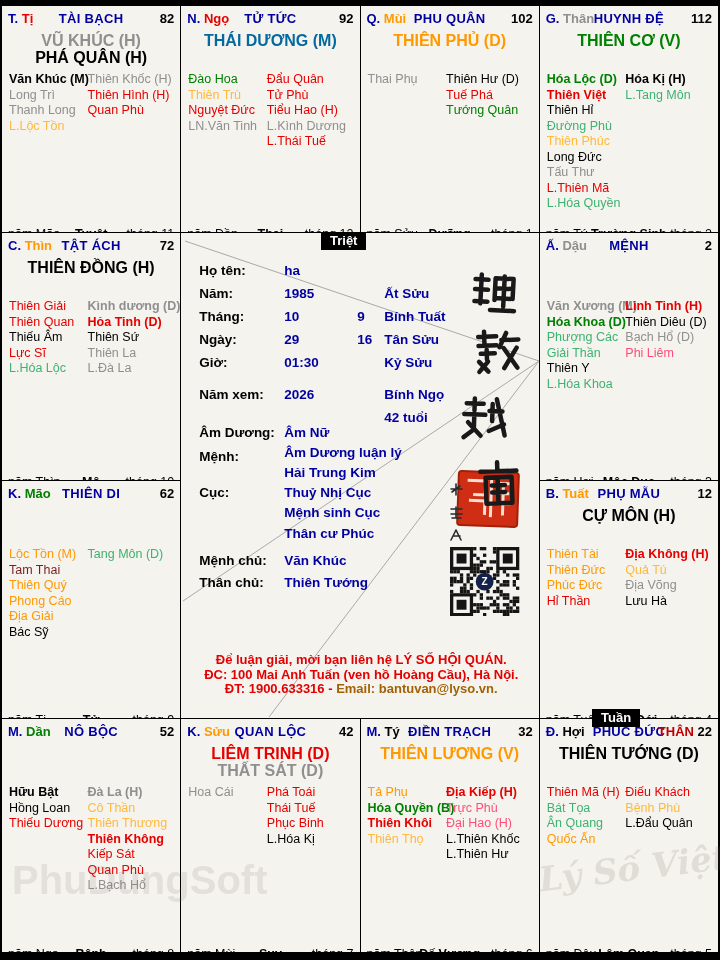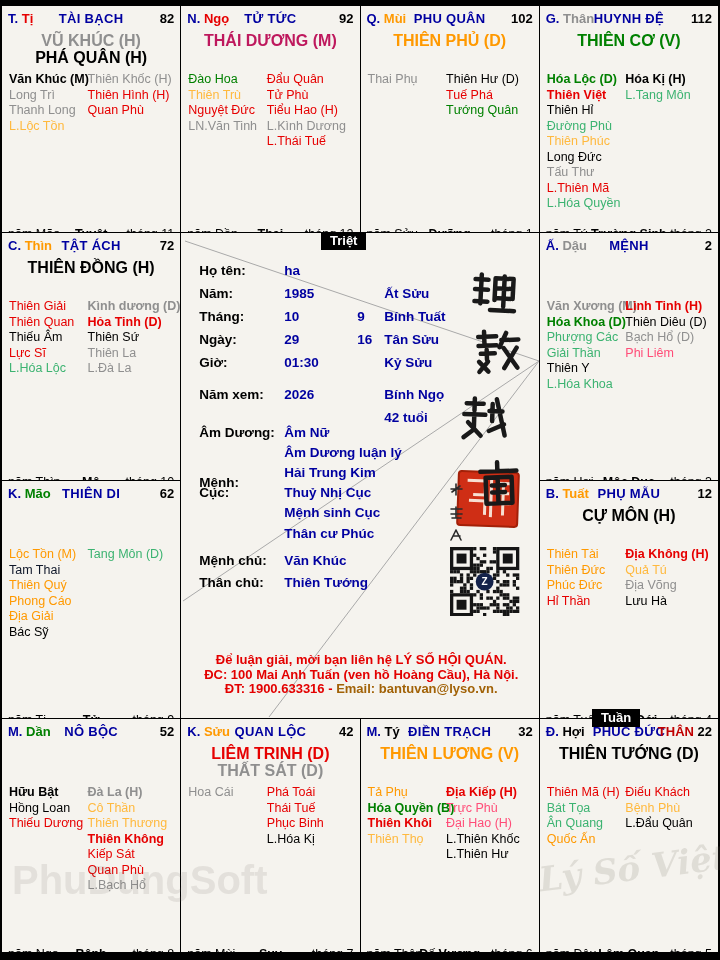--- a/index.html
+++ b/index.html
@@ -80,21 +80,21 @@
         <span class="fm">tháng 11</span>
       </div>
     </div>
   <div class="cell p1">
       <div class="phead">
         <div class="hname">TỬ TỨC</div>
         <span class="hstem"><span>N. </span><span style="color: rgb(230, 0, 0);">Ngọ</span></span>
         <span class="hright"><span>92</span></span>
       </div>
       <div class="pmain">
-        <div style="color: #be185d;">THÁI DƯƠNG (M)</div>
+        <div style="color: #0369a1;">THÁI DƯƠNG (M)</div>
       </div>
       <div class="colL">
         <div style="color: rgb(0, 128, 0); font-weight: normal;">Đào Hoa</div>
         <div style="color: rgb(255, 185, 62); font-weight: normal;">Thiên Trù</div>
         <div style="color: rgb(230, 0, 0); font-weight: normal;">Nguyệt Đức</div>
         <div style="color: rgb(143, 143, 143); font-weight: normal;">LN.Văn Tinh</div>
       </div>
       <div class="colR">
         <div style="color: rgb(230, 0, 0); font-weight: normal;">Đẩu Quân</div>
         <div style="color: rgb(230, 0, 0); font-weight: normal;">Tử Phù</div>
@@ -217,21 +217,21 @@
       </div>
     </div>
   <div class="cell p6">
       <div class="phead">
         <div class="hname">THIÊN DI</div>
         <span class="hstem"><span>K. </span><span style="color: rgb(0, 128, 0);">Mão</span></span>
         <span class="hright"><span>62</span></span>
       </div>
       <div class="colL">
         <div style="color: rgb(255, 153, 0); font-weight: normal;">Lộc Tồn (M)</div>
-        <div style="color: #0f172a; font-weight: normal;">Tam Thai</div>
+        <div style="color: #7f1d1d; font-weight: normal;">Tam Thai</div>
         <div style="color: rgb(255, 153, 0); font-weight: normal;">Thiên Quý</div>
         <div style="color: rgb(255, 153, 0); font-weight: normal;">Phong Cáo</div>
         <div style="color: rgb(255, 153, 0); font-weight: normal;">Địa Giải</div>
         <div style="color: rgb(0, 0, 0); font-weight: normal;">Bác Sỹ</div>
       </div>
       <div class="colR">
         <div style="color: rgb(60, 179, 113); font-weight: normal;">Tang Môn (D)</div>
       </div>
       <div class="pfoot">
         <span class="fy">năm Tị</span>
@@ -396,21 +396,21 @@
         <div class="flabel" style="left: 18px; top: 122px; position: absolute;">Giờ:</div>
         <div class="fval" style="left: 103px; top: 122px; position: absolute;">01:30</div>
         <div class="fval" style="left: 203px; top: 122px; position: absolute;">Kỷ Sửu</div>
         <div class="flabel" style="left: 18px; top: 154px; position: absolute;">Năm xem:</div>
         <div class="fval" style="left: 103px; top: 154px; position: absolute;">2026</div>
         <div class="fval" style="left: 203px; top: 154px; position: absolute;">Bính Ngọ</div>
         <div class="fval" style="left: 203px; top: 177px; position: absolute;">42 tuổi</div>
         <div class="flabel" style="left: 18px; top: 192px; position: absolute;">Âm Dương:</div>
         <div class="fval" style="left: 103px; top: 192px; position: absolute;">Âm Nữ</div>
         <div class="fval" style="left: 103px; top: 212px; position: absolute;">Âm Dương luận lý</div>
-        <div class="flabel" style="left: 18px; top: 242px; position: absolute; text-align: center;">Mệnh:</div>
+        <div class="flabel" style="left: 18px; top: 216px; position: absolute; text-align: center;">Mệnh:</div>
         <div class="fval" style="left: 103px; top: 232px; position: absolute;">Hải Trung Kim</div>
         <div class="flabel" style="left: 18px; top: 252px; position: absolute;">Cục:</div>
         <div class="fval" style="left: 103px; top: 252px; position: absolute;">Thuỷ Nhị Cục</div>
         <div class="fval" style="left: 103px; top: 272px; position: absolute;">Mệnh sinh Cục</div>
         <div class="fval" style="left: 103px; top: 293px; position: absolute;">Thân cư Phúc</div>
         <div class="flabel" style="left: 18px; top: 320px; position: absolute;">Mệnh chủ:</div>
         <div class="fval" style="left: 103px; top: 320px; position: absolute;">Văn Khúc</div>
         <div class="flabel" style="left: 18px; top: 342px; position: absolute;">Thân chủ:</div>
         <div class="fval" style="left: 103px; top: 342px; position: absolute;">Thiên Tướng</div>
       </div>

